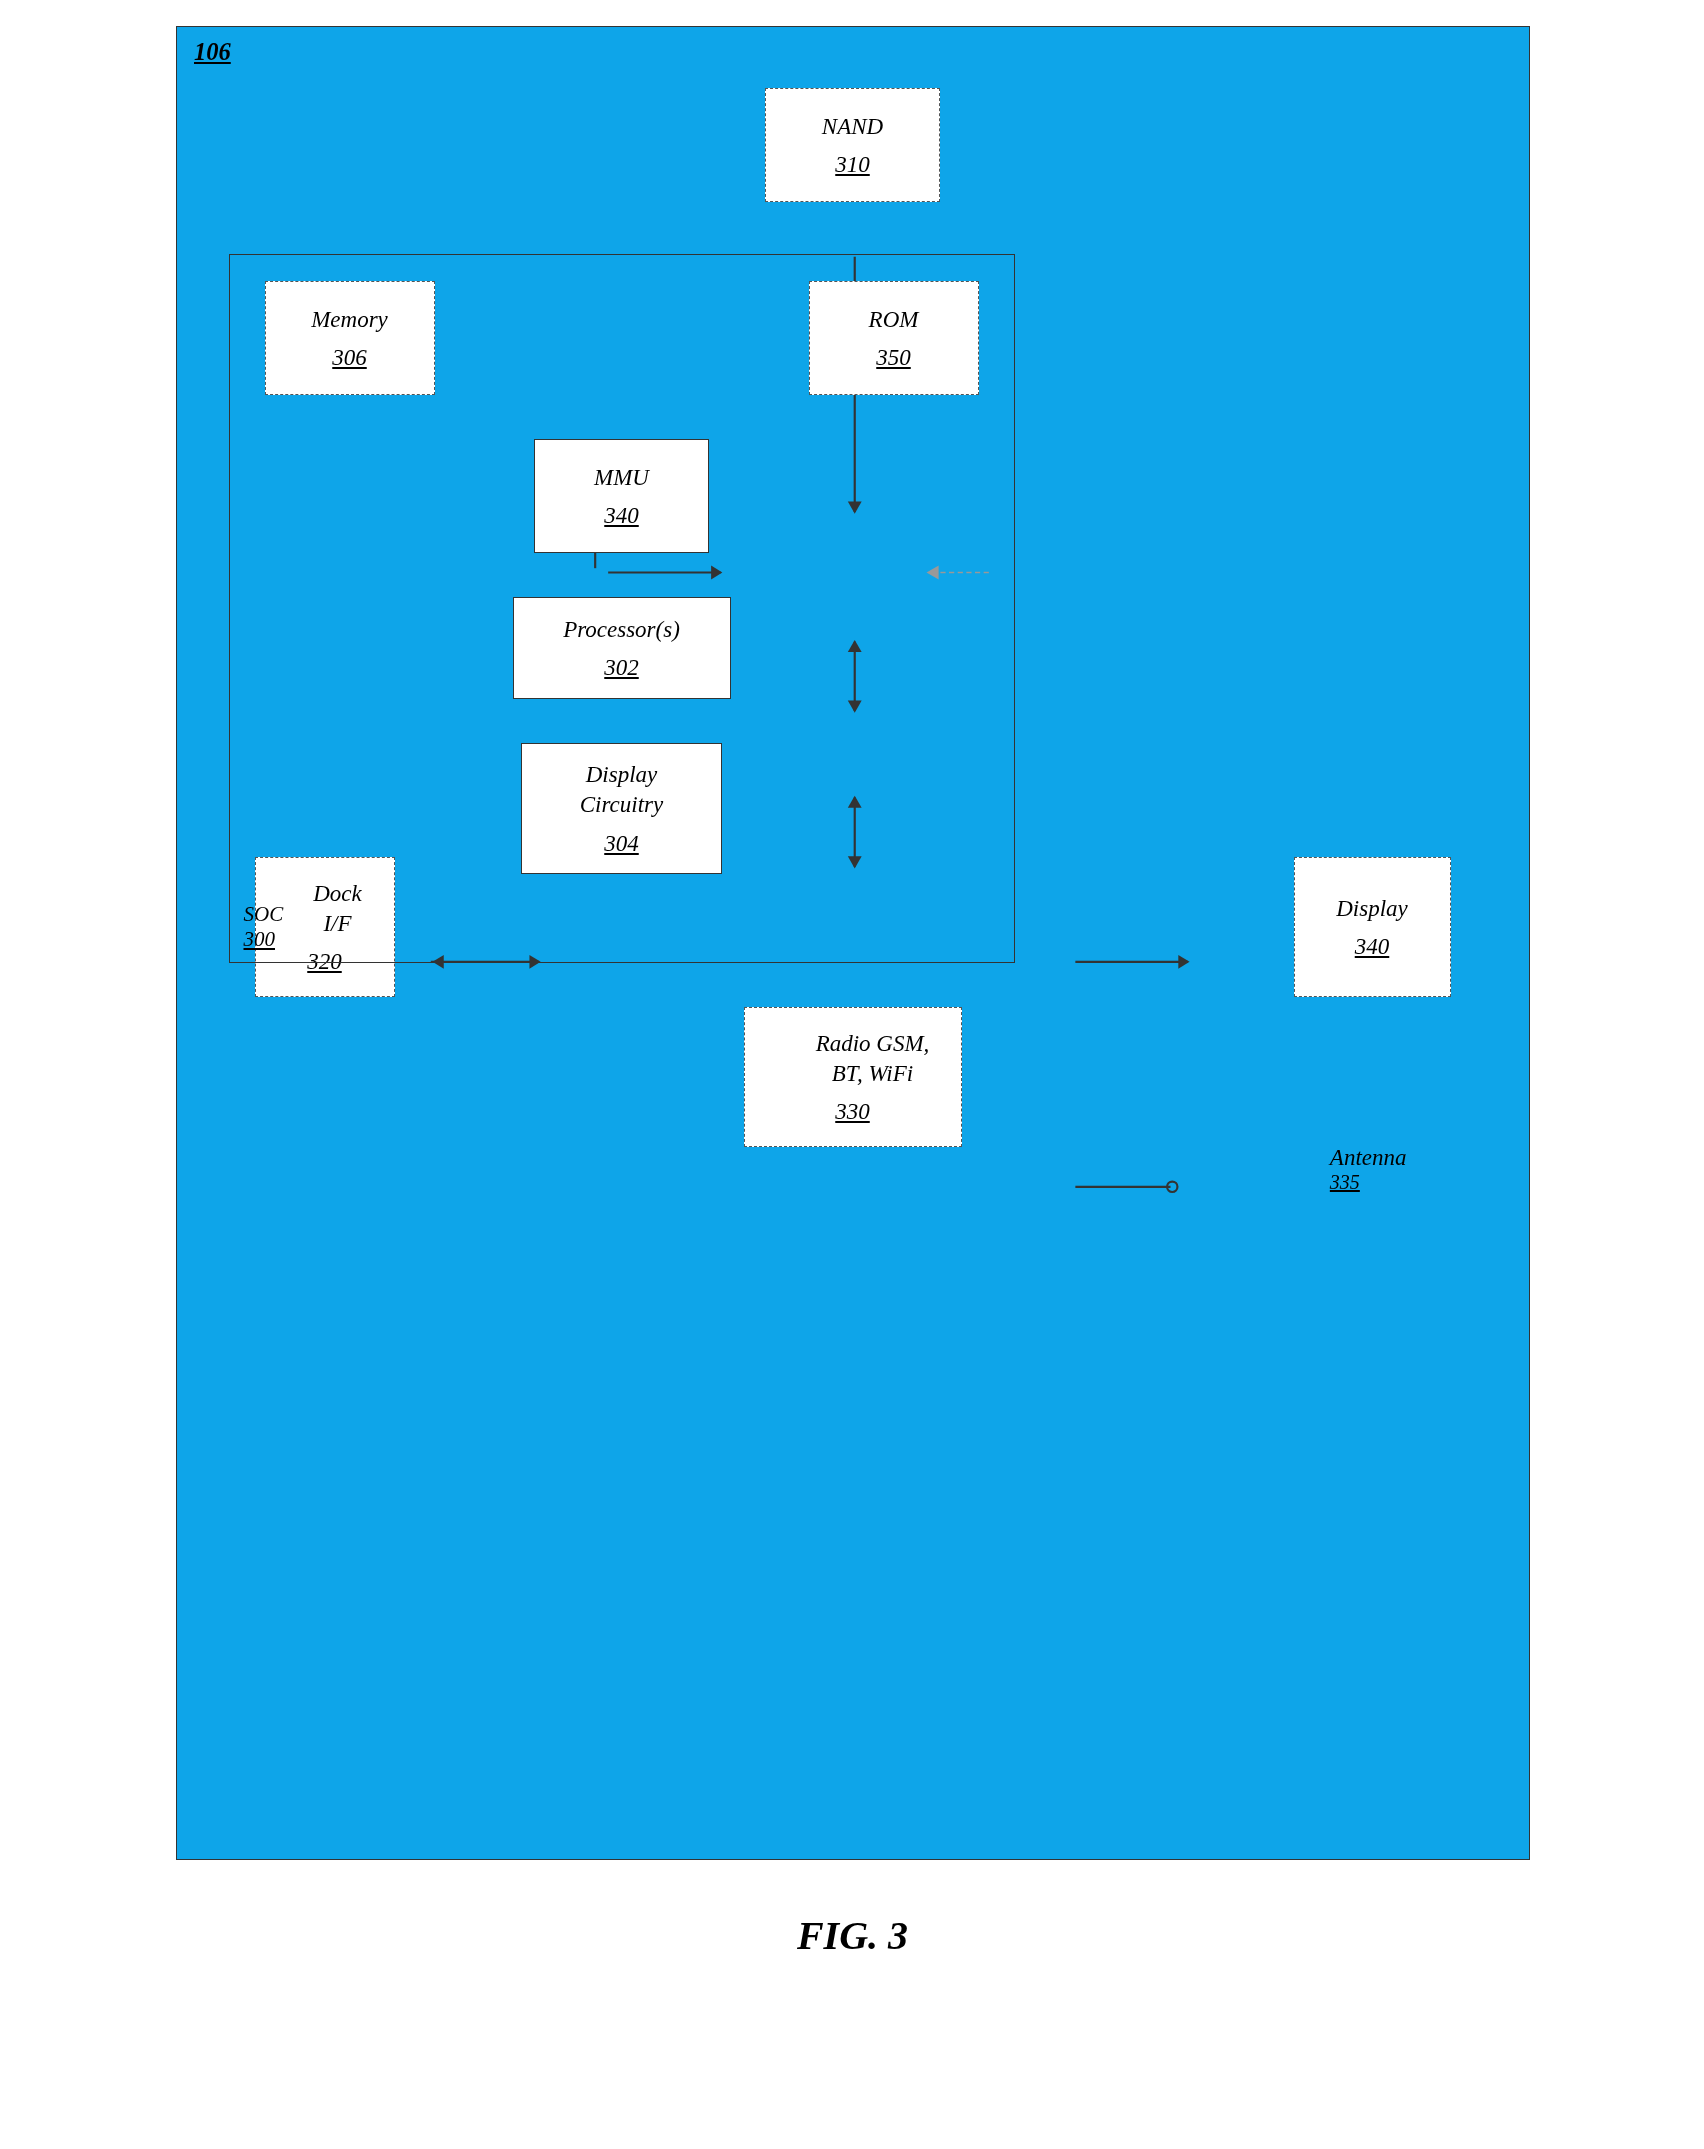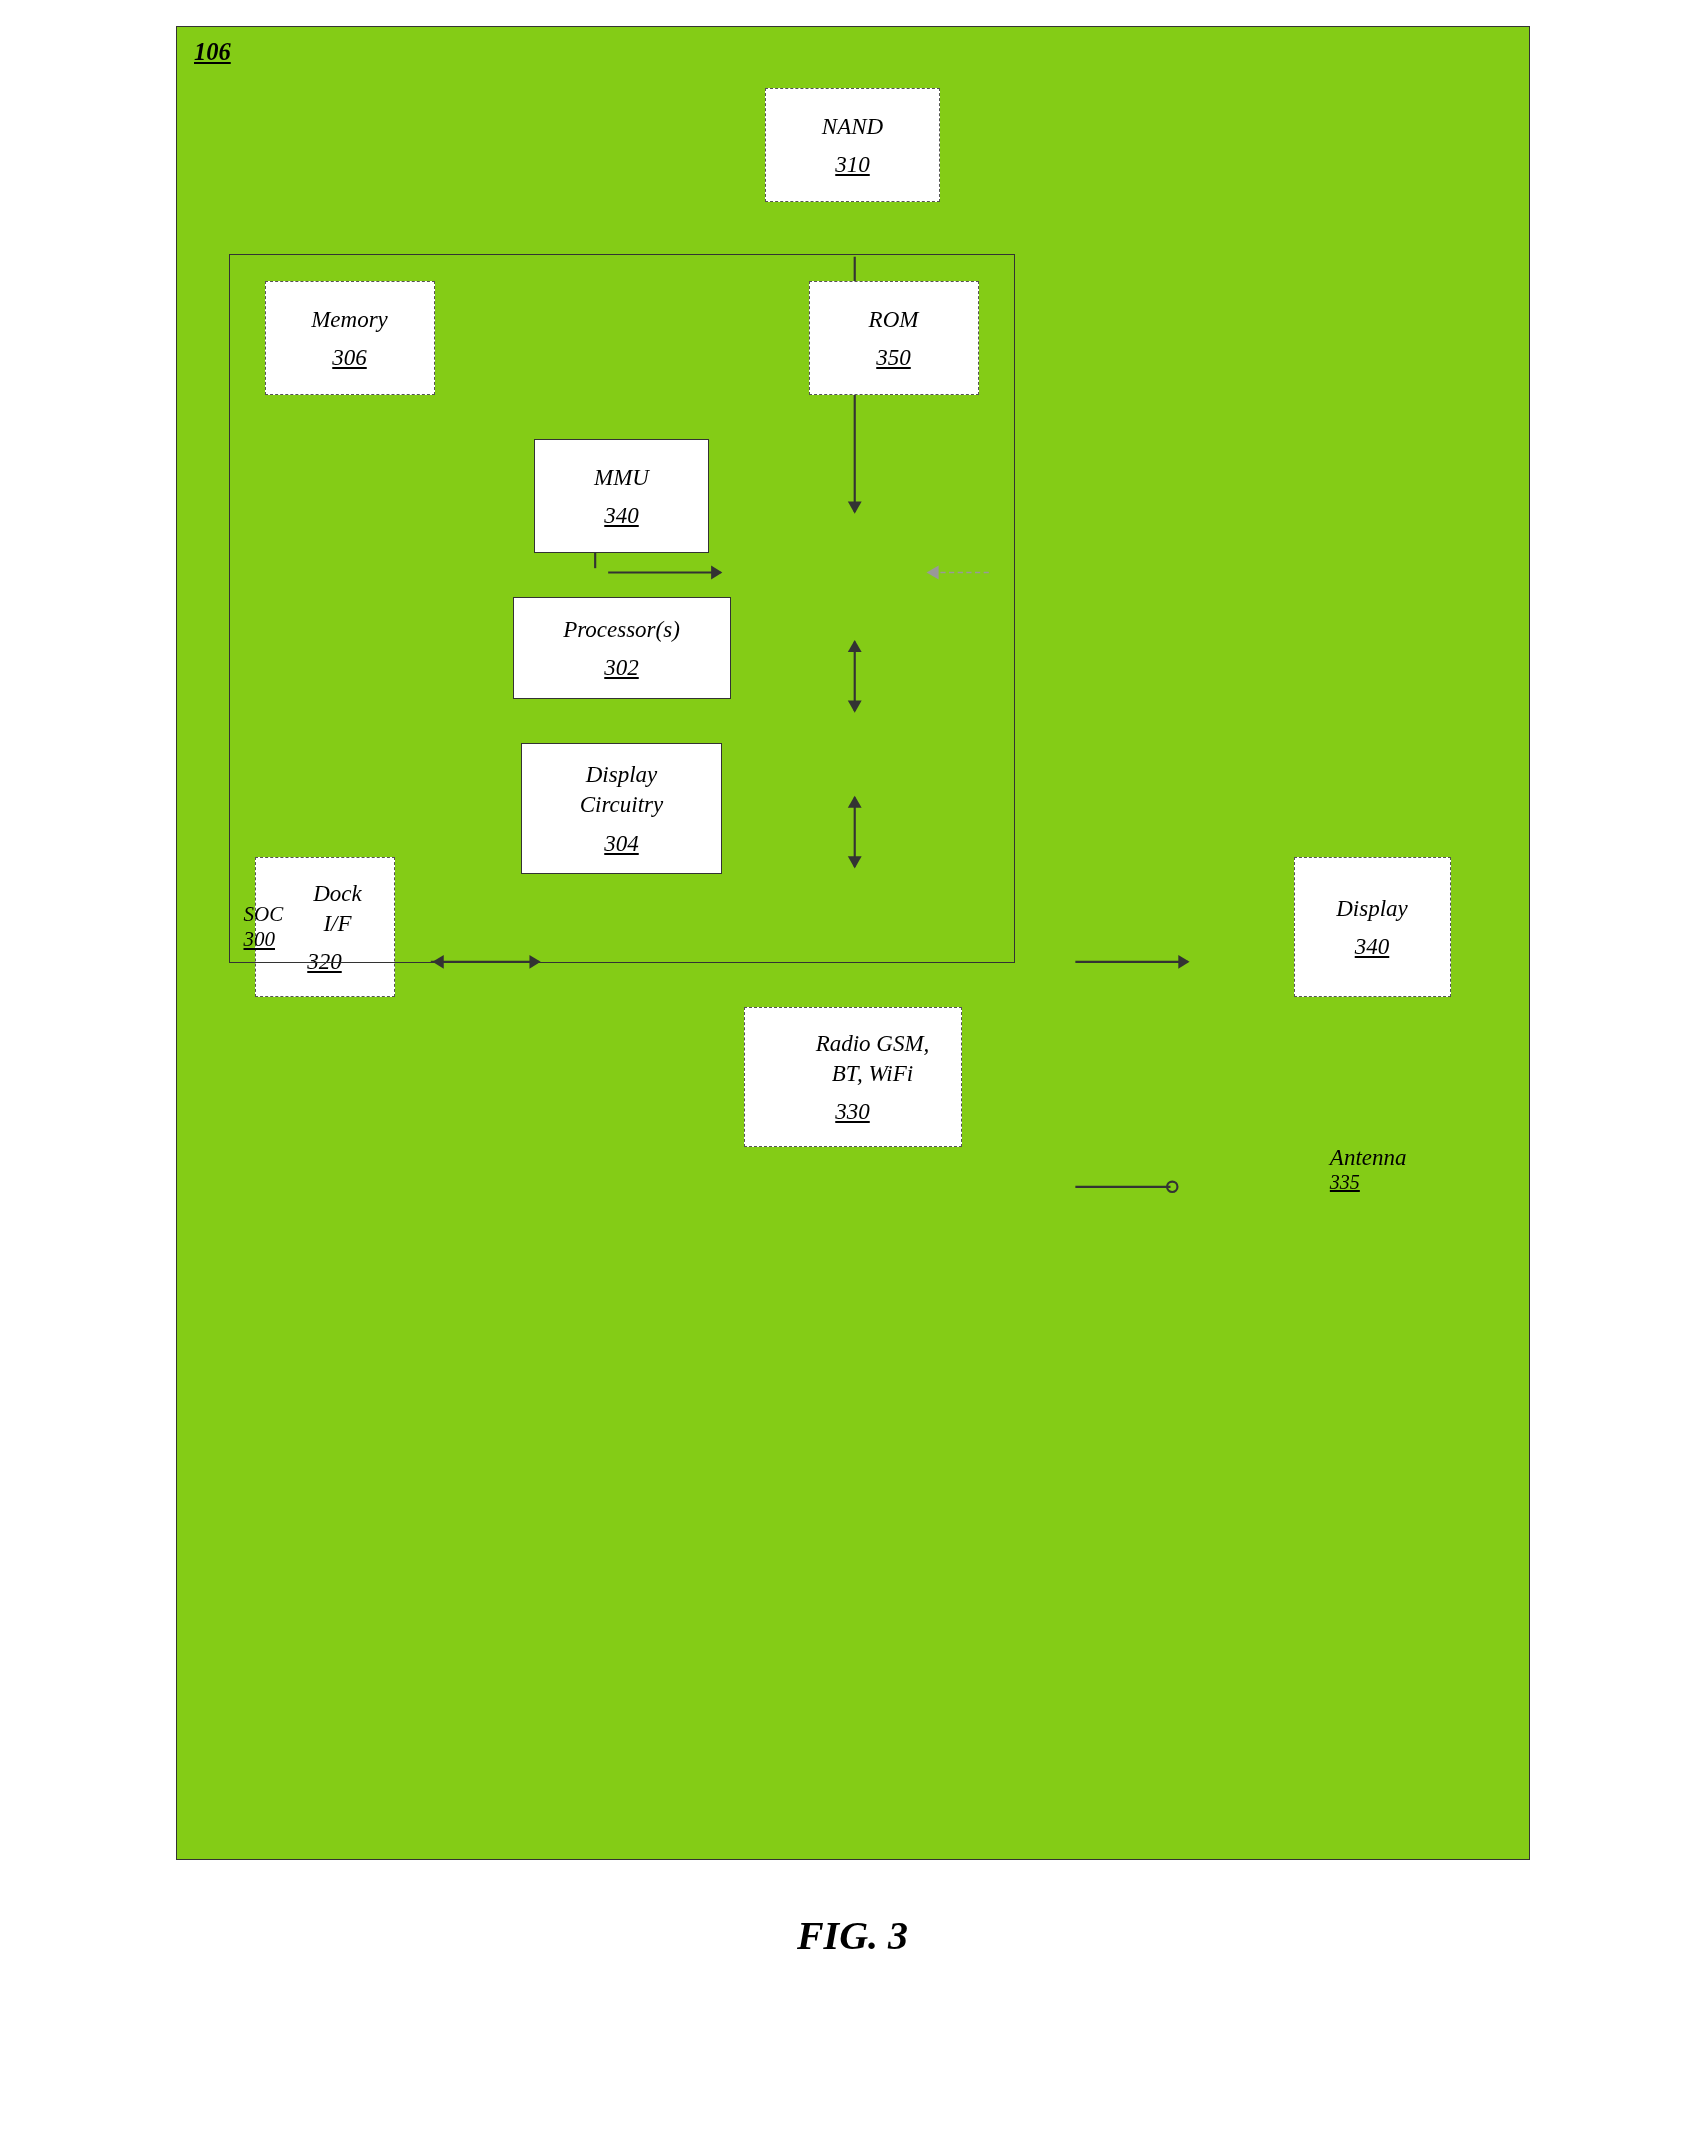--- a/index.html
+++ b/index.html
@@ -13,21 +13,21 @@
       width: 1705px;
       min-height: 2149px;
     }
 
     .outer-frame {
       border: 1.7px solid #333;
       width: 1354px;
       min-height: 1834px;
       position: relative;
       padding: 35px 52px 52px 52px;
-      background: #84cc16;
+      background: #0ea5e9;
     }
 
     .frame-label {
       position: absolute;
       top: 10.5px;
       left: 17.5px;
       font-style: italic;
       font-size: 24.5px;
       text-decoration: underline;
       font-weight: bold;

